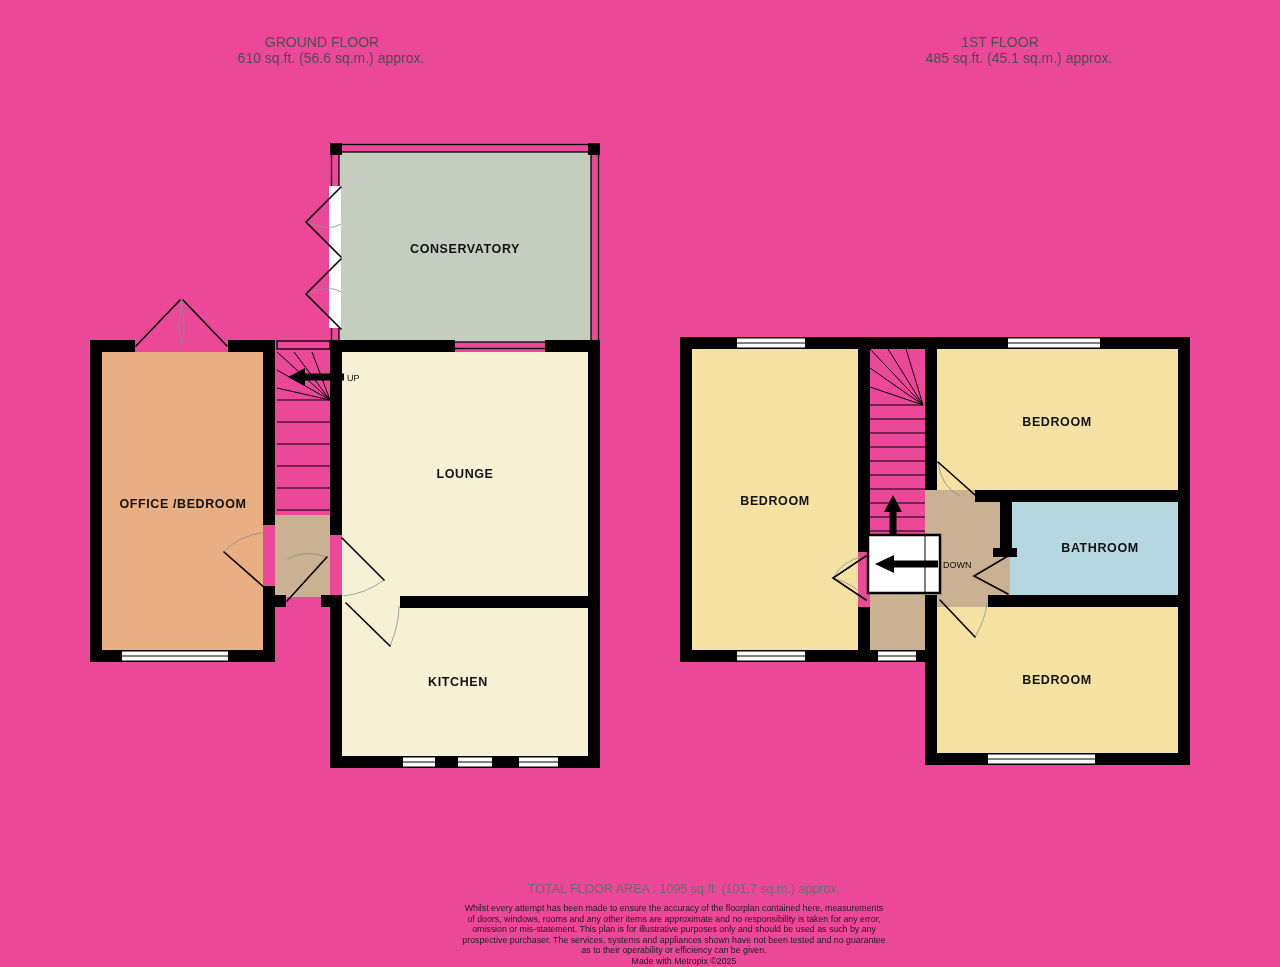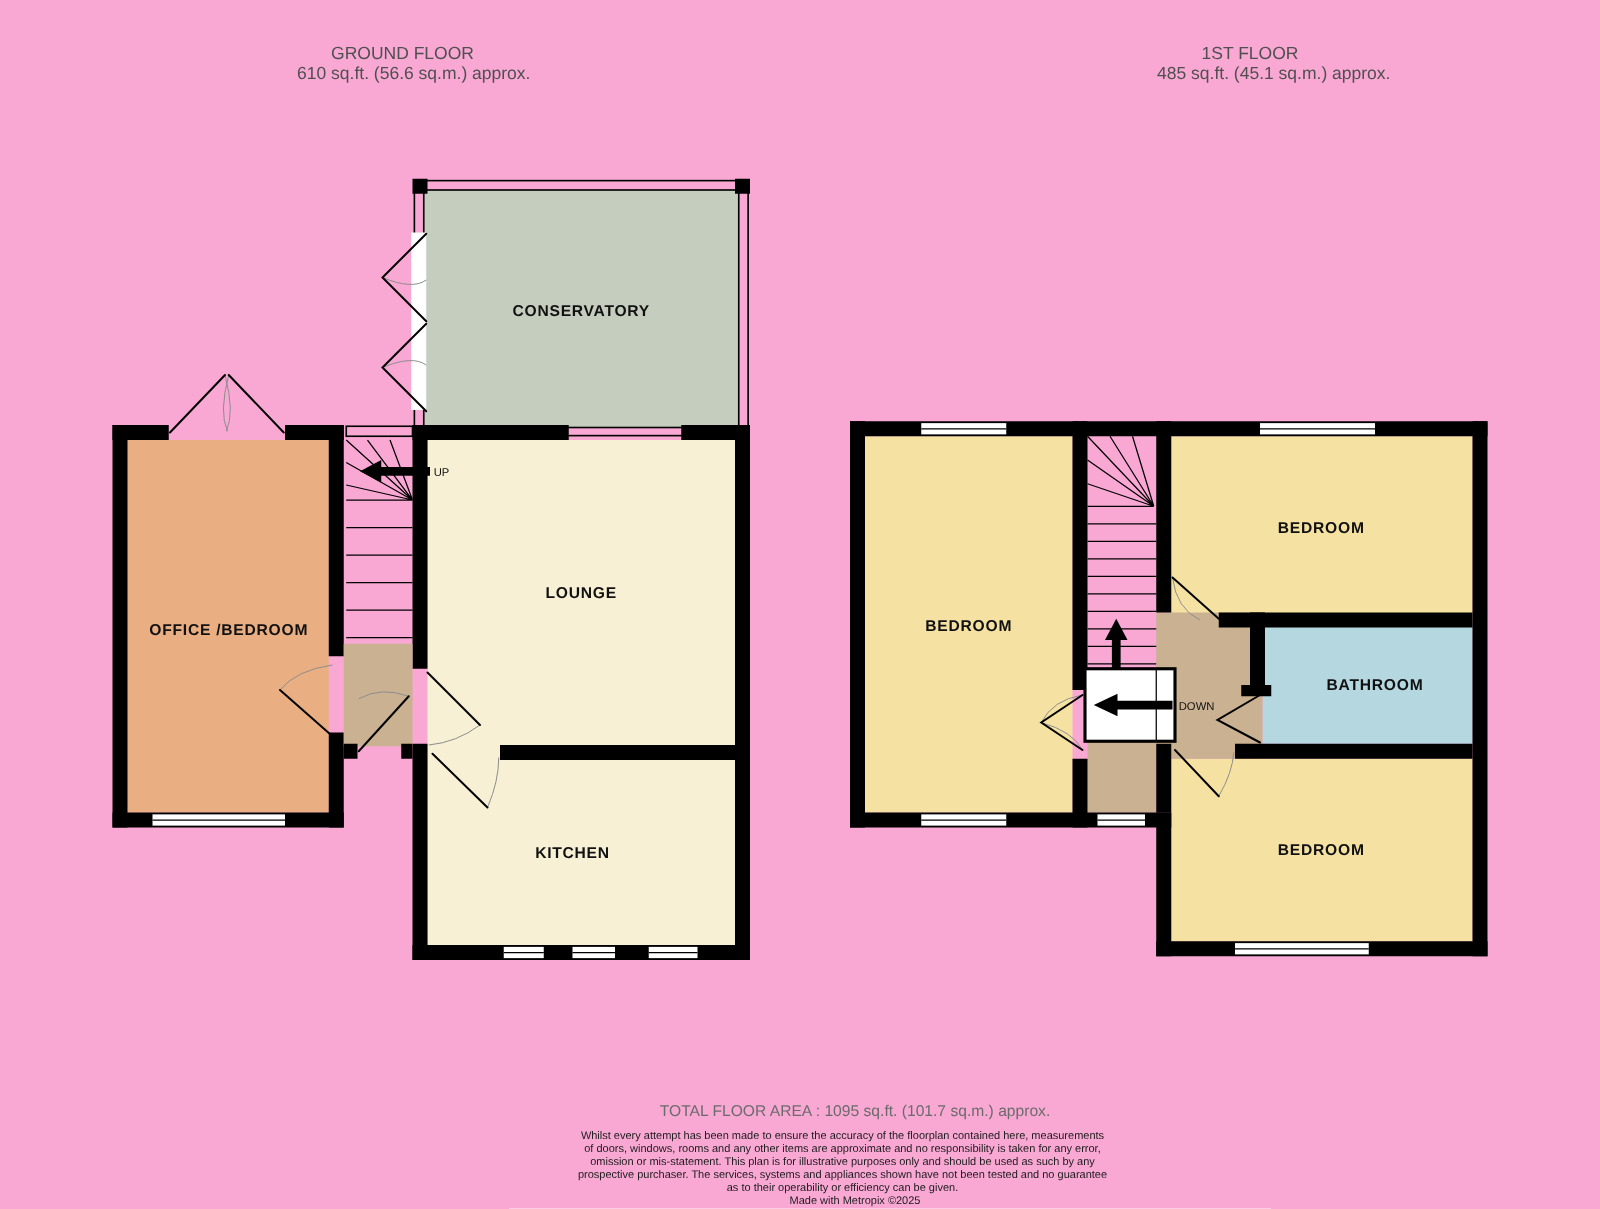--- a/index.html
+++ b/index.html
@@ -1,16 +1,16 @@
 <!DOCTYPE html>
 <html><head>
 <meta charset="utf-8">
 <style>
   html,body { margin:0; padding:0; background:#ffffff; }
-  .page { position:relative; width:1280px; height:967px; background:#f9a8d4; font-family:"Liberation Sans", sans-serif; }
+  .page { position:relative; width:1280px; height:967px; background:#ec4899; font-family:"Liberation Sans", sans-serif; }
   .wall { fill:#000; }
   .thinwall { fill:none; stroke:#000; stroke-width:1.3; }
   .winglass { fill:#fff; }
   .winline { stroke:#000; stroke-width:1; }
   .stair { stroke:#000; stroke-width:1; fill:none; }
   .doorleaf { stroke:#000; stroke-width:1.6; fill:none; stroke-linecap:round; }
   .doorarc { stroke:#8d8d8d; stroke-width:0.8; fill:none; }
   .arrowshaft { stroke:#000; stroke-width:7; }
   .arrowhead { fill:#000; }
   .landingbox { fill:#fff; stroke:#000; stroke-width:2.5; }

